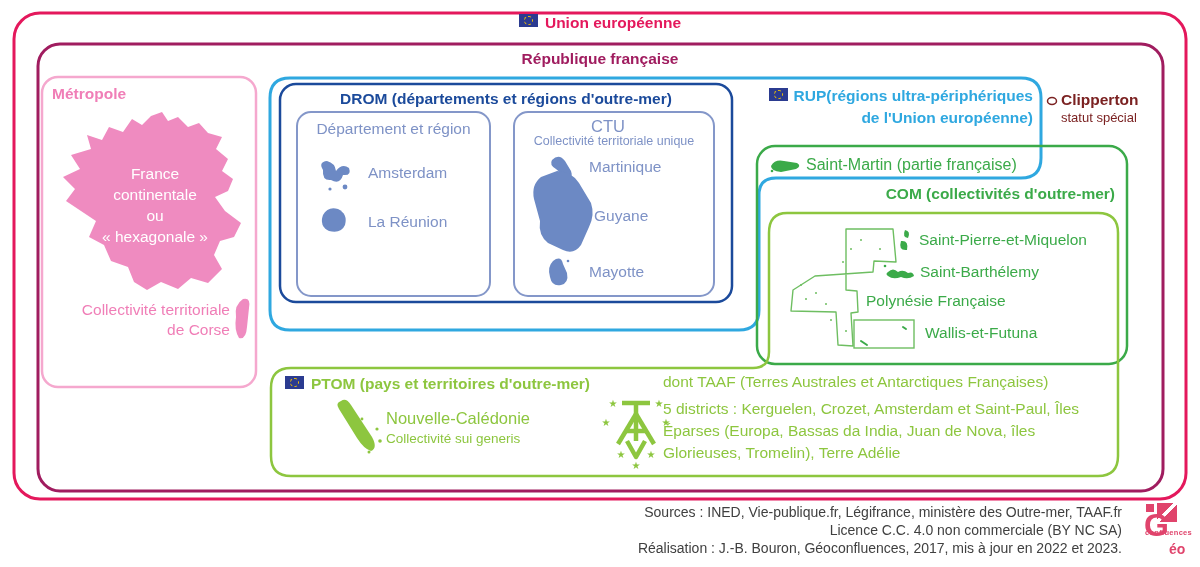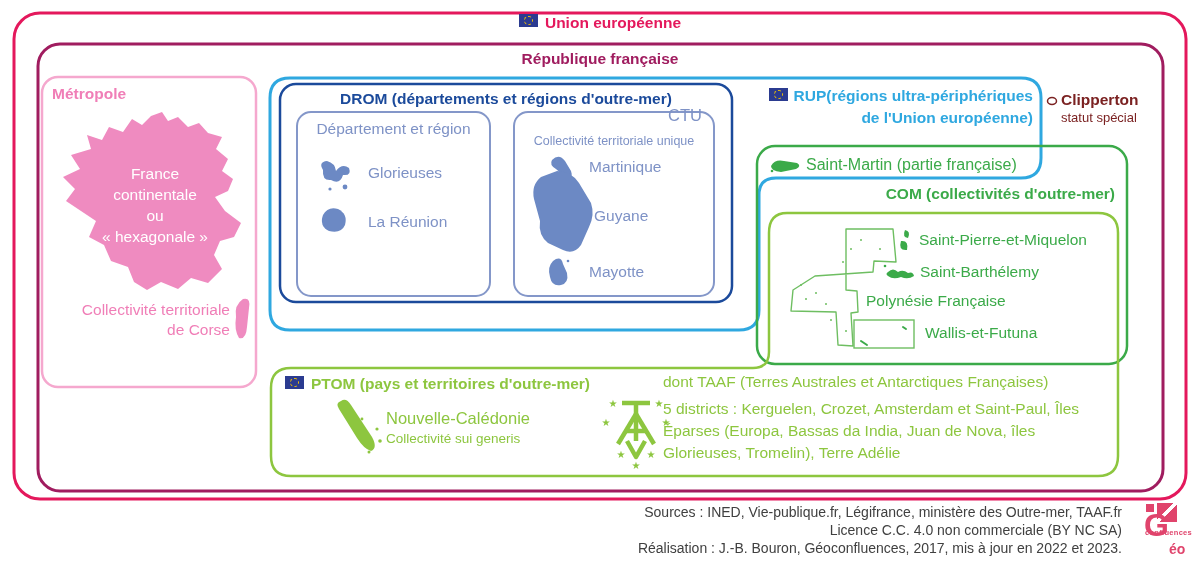--- a/index.html
+++ b/index.html
@@ -173,23 +173,23 @@
     <div>ou</div>
     <div>« hexagonale »</div>
   </div>
   <div class="corse" style="right:970px;top:300px;">
     <div>Collectivité territoriale</div>
     <div>de Corse</div>
   </div>
 
   <div class="abs drom-title" style="left:280px;top:90px;width:452px;">DROM (départements et régions d'outre-mer)</div>
   <div class="abs slate" style="left:297px;top:120px;width:193px;text-align:center;">Département et région</div>
-  <div class="abs slate" style="left:368px;top:164px;">Glorieuses</div>
+  <div class="abs slate" style="left:368px;top:164px;">Amsterdam</div>
   <div class="abs slate" style="left:368px;top:213px;">La Réunion</div>
-  <div class="abs ctu-big" style="left:514px;top:106px;width:188px;text-align:right;">CTU</div>
+  <div class="abs ctu-big" style="left:514px;top:117px;width:188px;text-align:center;">CTU</div>
   <div class="abs slate-sm" style="left:514px;top:134px;width:200px;text-align:center;">Collectivité territoriale unique</div>
   <div class="abs slate" style="left:589px;top:158px;">Martinique</div>
   <div class="abs slate" style="left:594px;top:207px;">Guyane</div>
   <div class="abs slate" style="left:589px;top:263px;">Mayotte</div>
 
   <span class="euflag abs-flag" style="left:769px;top:88px;"></span>
   <div class="abs rup" style="right:167px;top:85px;">
     <div>RUP(régions ultra-périphériques</div>
     <div>de l'Union européenne)</div>
   </div>

